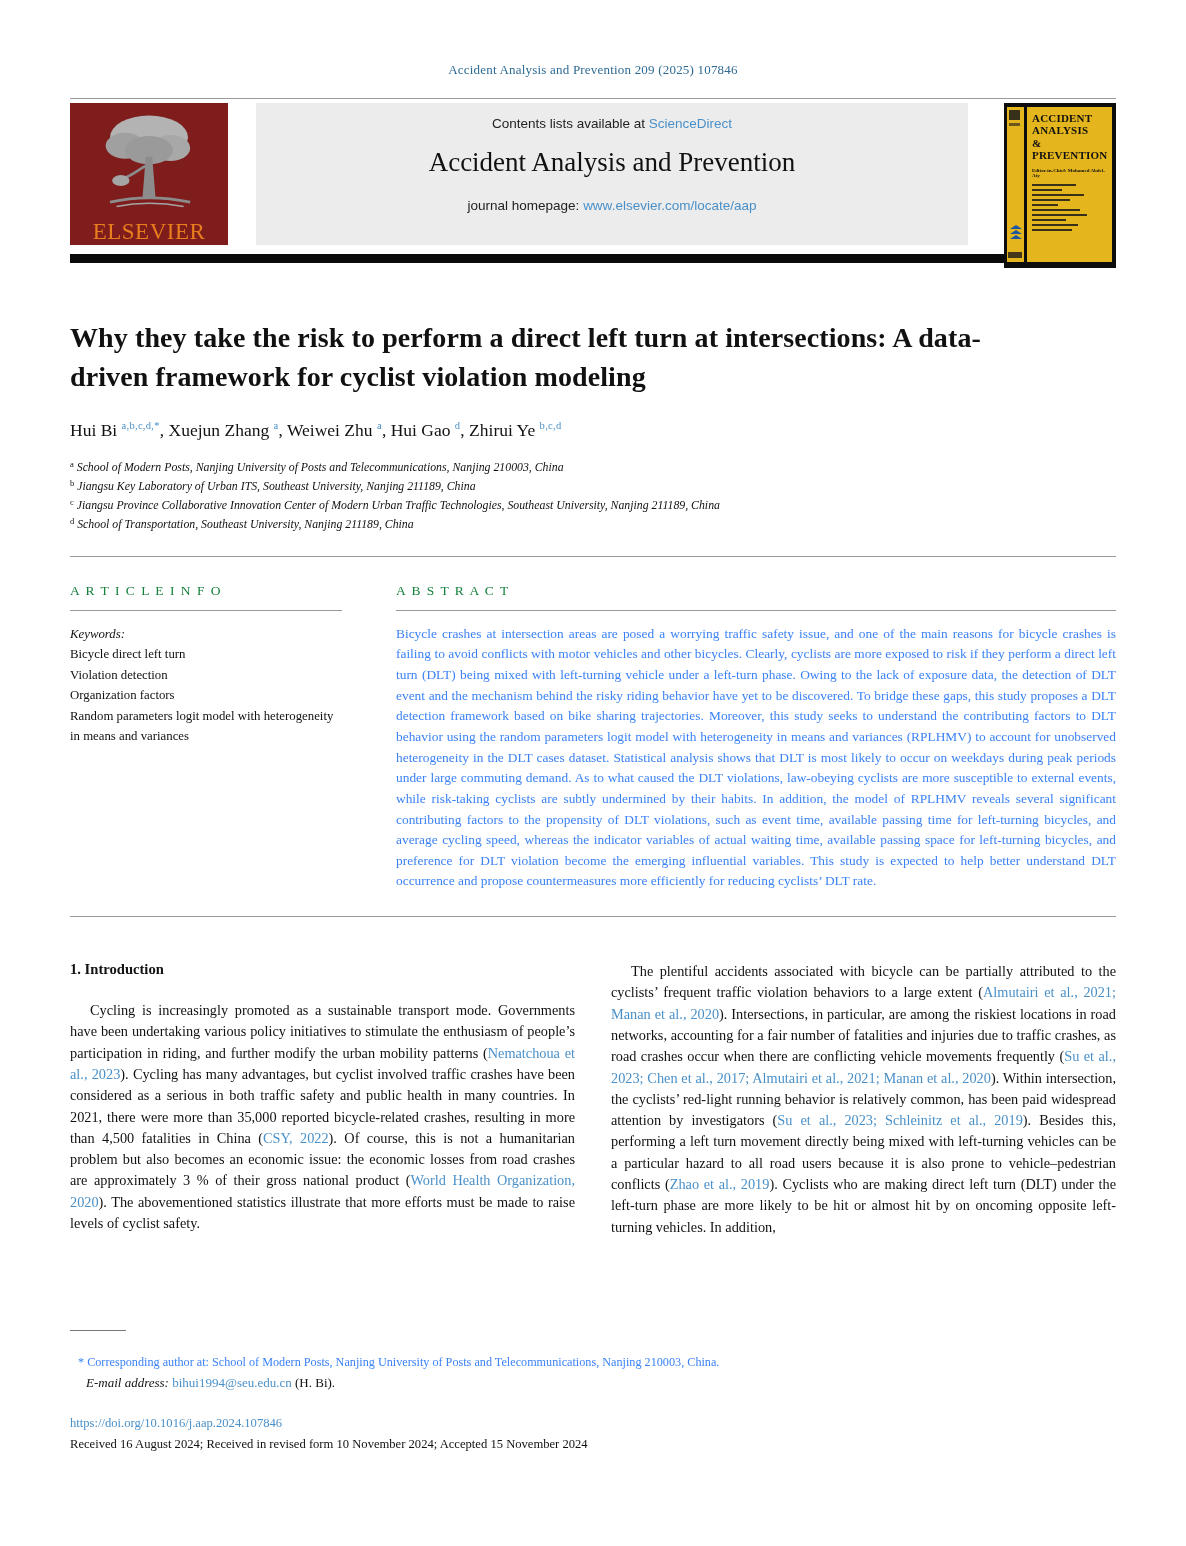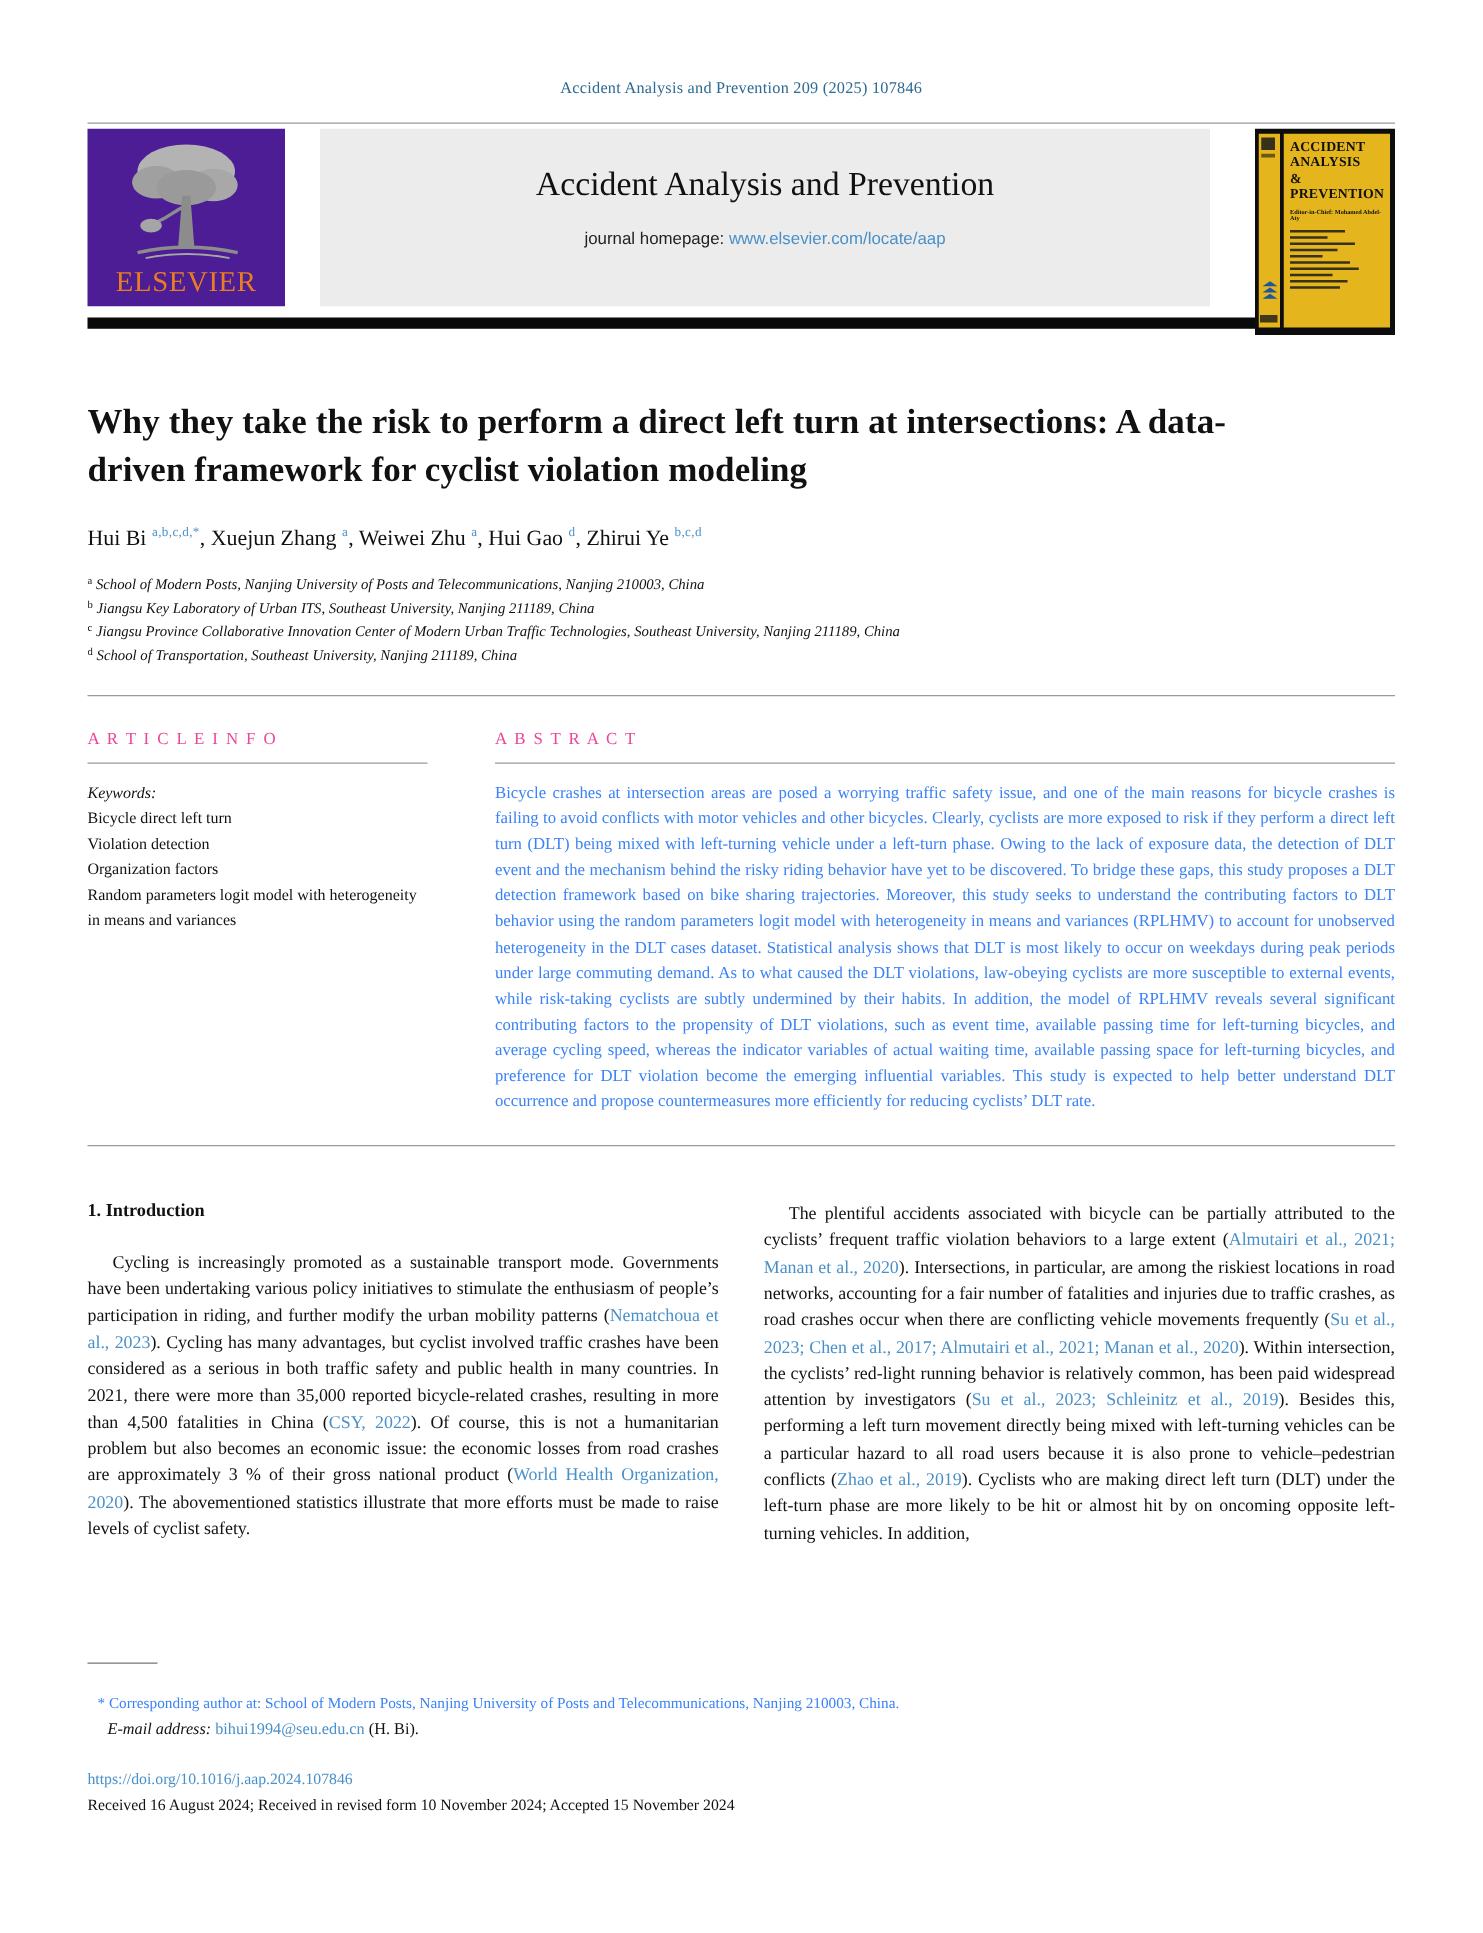--- a/index.html
+++ b/index.html
@@ -11,22 +11,22 @@
   }
   .content { margin: 0 70px; }
 
   
   .citation { padding-top: 62px; text-align: center; font-size: 13px;
               color: #2e6a93; letter-spacing: .2px; }
   .rule-full { border: 0; border-top: 1px solid #9a9a9a; height: 0; }
   .rule-top { margin-top: 20px; }
 
   .banner { display: flex; align-items: stretch; height: 142px; margin-top: 4px; }
-  .logo-block { width: 158px; background:#4c1d95; display:flex; flex-direction:column;
-                align-items:center; justify-content:flex-start; padding-top: 6px; }
+  .logo-block { width: 158px; background:#7f1d1d; display:flex; flex-direction:column;
+                align-items:center; justify-content:space-between; padding-top: 6px; }
   .logo-block svg { width: 110px; height: 104px; display:block; }
   .elsevier-word { font-family:"Liberation Serif",serif; color:#e87e1d;
                    font-size: 23px; letter-spacing: .5px; margin-top: 0px; }
   .banner-center { flex: 1; background: #ececec; margin-left: 28px; margin-right: 36px;
                    text-align: center; padding-top: 13px; }
   .contents-line { font-family:"Liberation Sans",sans-serif; font-size: 13.5px; color:#222; }
   .journal-title { font-size: 27px; color: #111; margin-top: 16px; }
   .homepage-line { font-family:"Liberation Sans",sans-serif; font-size: 13.5px;
                    color:#222; margin-top: 20px; }
   .link { color: #4a90c8; text-decoration: none; }
@@ -57,21 +57,21 @@
   .authors { margin-top: 24px; font-size: 17.5px; color: #111; }
   .authors .sup { color:#4a90c8; font-size: 10.5px; vertical-align: 7px; letter-spacing:.3px; }
   .affiliations { margin-top: 17px; font-size: 11.8px; line-height: 1.6; color:#111; }
   .affiliations .aff-text { font-style: italic; }
   .affiliations .sup { font-size: 8.5px; vertical-align: 4px; font-style: normal; }
 
   
   .info-abstract { display: flex; gap: 54px; margin-top: 26px; }
   .col-info { width: 272px; flex: none; }
   .col-abstract { flex: 1; }
-  .block-heading { font-size: 13.5px; color:#ec4899; letter-spacing: 1.5px; }
+  .block-heading { font-size: 13.5px; color:#15803d; letter-spacing: 1.5px; }
   .heading-rule { border:0; border-top:1px solid #999; margin-top: 11px; }
   .keywords { margin-top: 13px; font-size: 12.8px; line-height: 1.6; color:#111; }
   .keywords-label { font-style: italic; }
   .abstract-text { margin-top: 13px; font-size: 13.4px; line-height: 1.54;
                    text-align: justify; color:#3b82f6; }
   .rule-after-abstract { margin-top: 24px; }
 
   
   .two-col { display: flex; gap: 36px; margin-top: 44px; }
   .two-col .col { flex: 1; min-width: 0; }
@@ -112,20 +112,23 @@
             <path d="M48 52 C40 56 34 62 26 64" stroke="#8c8c8c" stroke-width="2.5" fill="none"></path>
             <ellipse cx="24" cy="66" rx="8" ry="5" fill="#a5a5a5"></ellipse>
             <path d="M14 86 Q50 78 88 86" stroke="#8c8c8c" stroke-width="2.5" fill="none"></path>
             <path d="M20 90 Q50 84 82 90" stroke="#a5a5a5" stroke-width="1.5" fill="none"></path>
           </svg>
         </span>
         <div class="elsevier-word">ELSEVIER</div>
       </div>
 
       <div class="banner-center">
+        <div class="contents-line">
+          <span>Contents lists available at </span><span class="link">ScienceDirect</span>
+        </div>
         <div class="journal-title">Accident Analysis and Prevention</div>
         <div class="homepage-line">
           <span>journal homepage: </span><span class="link">www.elsevier.com/locate/aap</span>
         </div>
       </div>
 
       <div class="cover">
         <div class="cover-strip">
           <div class="strip-issn"></div>
           <div class="strip-issn2"></div>

